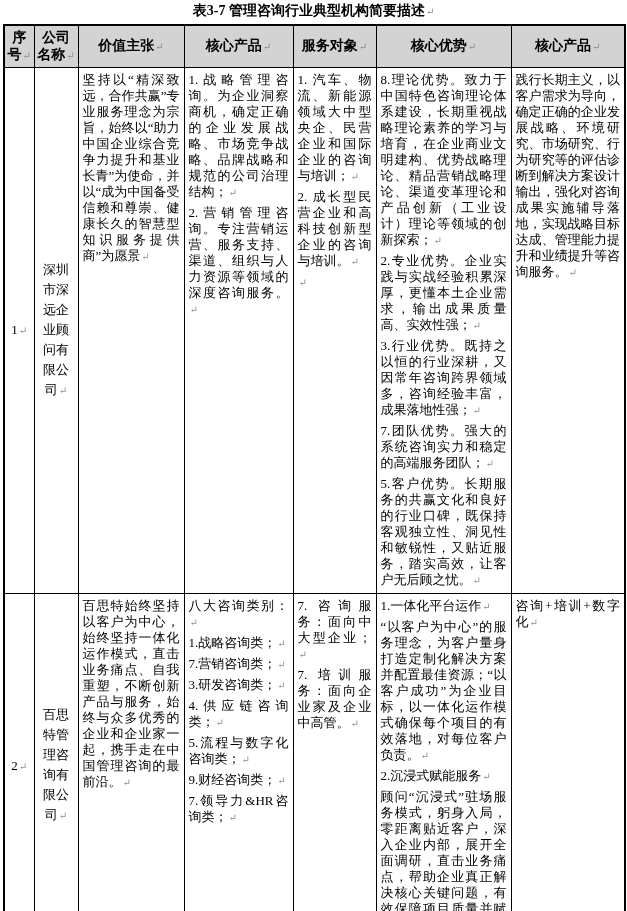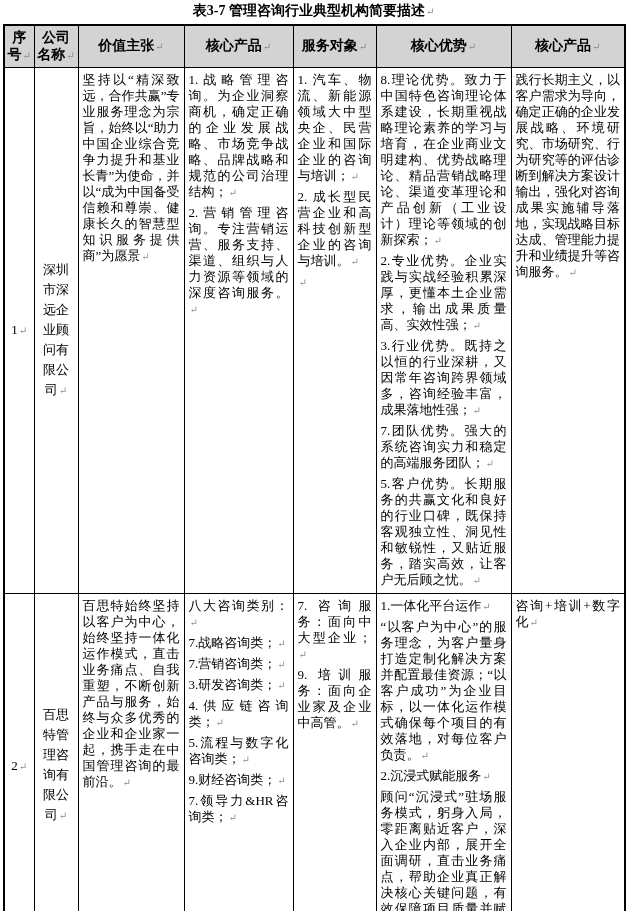--- a/index.html
+++ b/index.html
@@ -133,31 +133,31 @@
           </td>
       </tr>
       <tr class="row-2">
         <td class="no-cell pmark">2</td>
         <td class="company-cell pmark">百思特管理咨询有限公司</td>
         <td class="body-cell">
             <div class="para">百思特始终坚持以客户为中心，始终坚持一体化运作模式，直击业务痛点、自我重塑，不断创新产品与服务，始终与众多优秀的企业和企业家一起，携手走在中国管理咨询的最前沿。</div>
           </td>
         <td class="body-cell">
             <div class="para">八大咨询类别：</div>
-            <div class="para">7.战略咨询类；</div>
+            <div class="para">1.战略咨询类；</div>
             <div class="para">7.营销咨询类；</div>
             <div class="para">3.研发咨询类；</div>
             <div class="para">4.供应链咨询类；</div>
             <div class="para">5.流程与数字化咨询类；</div>
             <div class="para">9.财经咨询类；</div>
             <div class="para">7.领导力&amp;HR咨询类；</div>
           </td>
         <td class="body-cell">
             <div class="para">7. 咨询服务：面向中大型企业；</div>
-            <div class="para">9. 培训服务：面向企业家及企业中高管。</div>
+            <div class="para">7. 培训服务：面向企业家及企业中高管。</div>
           </td>
         <td class="body-cell">
             <div class="para">1.一体化平台运作</div>
             <div class="para">“以客户为中心”的服务理念，为客户量身打造定制化解决方案并配置最佳资源；“以客户成功”为企业目标，以一体化运作模式确保每个项目的有效落地，对每位客户负责。</div>
             <div class="para">2.沉浸式赋能服务</div>
             <div class="para">顾问“沉浸式”驻场服务模式，躬身入局，零距离贴近客户，深入企业内部，展开全面调研，直击业务痛点，帮助企业真正解决核心关键问题，有效保障项目质量并赋能企业。</div>
           </td>
         <td class="body-cell">
             <div class="para">咨询+培训+数字化</div>
           </td>

